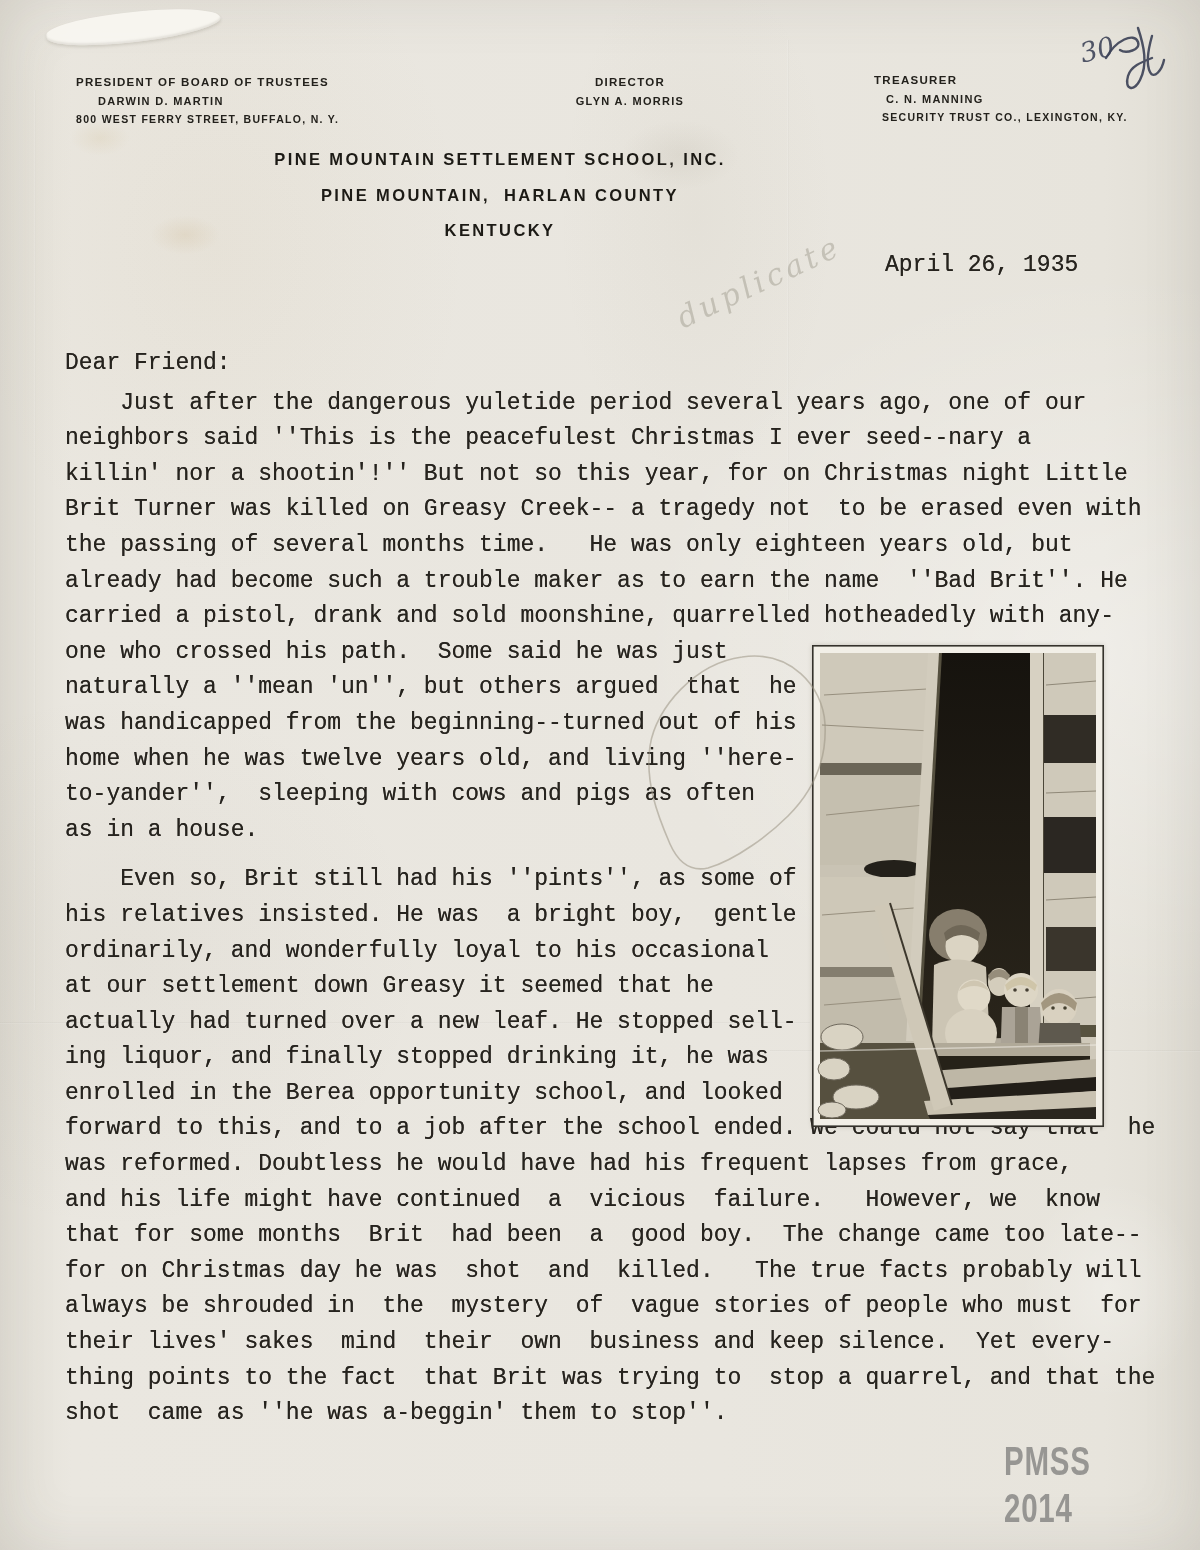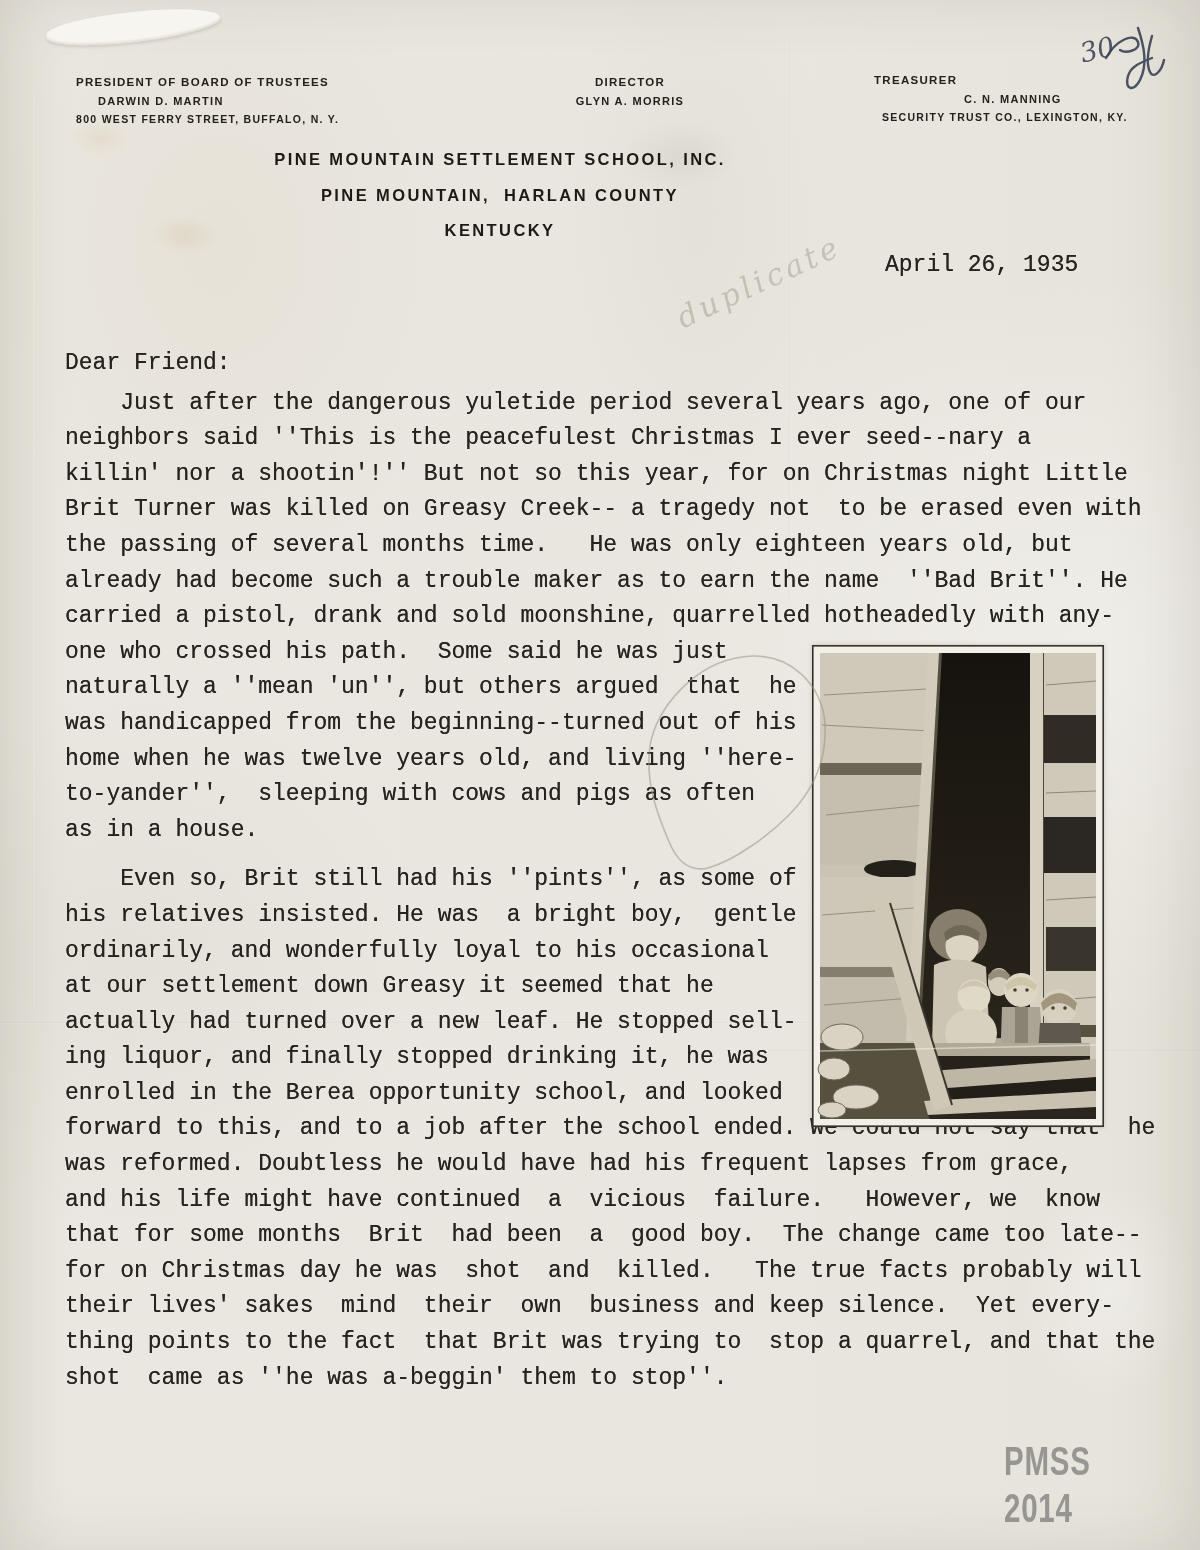--- a/index.html
+++ b/index.html
@@ -29,21 +29,21 @@
   
   .lh{position:absolute;color:#23211c;letter-spacing:1.3px;font-weight:bold;}
   .lh .t{font-size:11.5px;}
   .lh .n{font-size:11px;margin-top:7px;}
   .lh .a{font-size:10.5px;margin-top:6px;}
   .lh-left{left:76px;top:76px;}
   .lh-left .n{margin-left:22px;}
   .lh-left .a{}
   .lh-center{left:540px;top:76px;width:180px;text-align:center;}
   .lh-right{left:874px;top:74px;}
-  .lh-right .n{margin-left:24px;text-align:center;}
+  .lh-right .n{margin-left:12px;}
   .lh-right .a{margin-left:8px;}
 
   .org{position:absolute;left:0;top:146px;width:1000px;text-align:center;
        color:#1c1a15;font-weight:bold;}
   .org div{font-size:16.5px;letter-spacing:2.4px;line-height:26px;}
 
   
   .tw{font-family:"Liberation Mono","DejaVu Sans Mono",monospace;color:#26231e;
       text-shadow:0 0 0.6px rgba(38,35,30,0.75);}
   .date{position:absolute;left:885px;top:252px;font-size:23px;}
@@ -131,20 +131,21 @@
         <div class="tline">ordinarily, and wonderfully loyal to his occasional</div>
         <div class="tline">at our settlement down Greasy it seemed that he</div>
         <div class="tline">actually had turned over a new leaf. He stopped sell-</div>
         <div class="tline">ing liquor, and finally stopped drinking it, he was</div>
         <div class="tline">enrolled in the Berea opportunity school, and looked</div>
         <div class="tline">forward to this, and to a job after the school ended. We could not say that  he</div>
         <div class="tline">was reformed. Doubtless he would have had his frequent lapses from grace,</div>
         <div class="tline">and his life might have continued  a  vicious  failure.   However, we  know</div>
         <div class="tline">that for some months  Brit  had been  a  good boy.  The change came too late--</div>
         <div class="tline">for on Christmas day he was  shot  and  killed.   The true facts probably will</div>
+        <div class="tline">always be shrouded in  the  mystery  of  vague stories of people who must  for</div>
         <div class="tline">their lives' sakes  mind  their  own  business and keep silence.  Yet every-</div>
         <div class="tline">thing points to the fact  that Brit was trying to  stop a quarrel, and that the</div>
         <div class="tline">shot  came as ''he was a-beggin' them to stop''.</div>
       </div>
   </div>
 
   <svg class="photo" viewBox="0 0 292 482">
     <rect x="0" y="0" width="292" height="482" fill="#f2efe7"></rect>
     <rect x="0.8" y="0.8" width="290.4" height="480.4" fill="none" stroke="#35322c" stroke-width="1.6"></rect>
 

